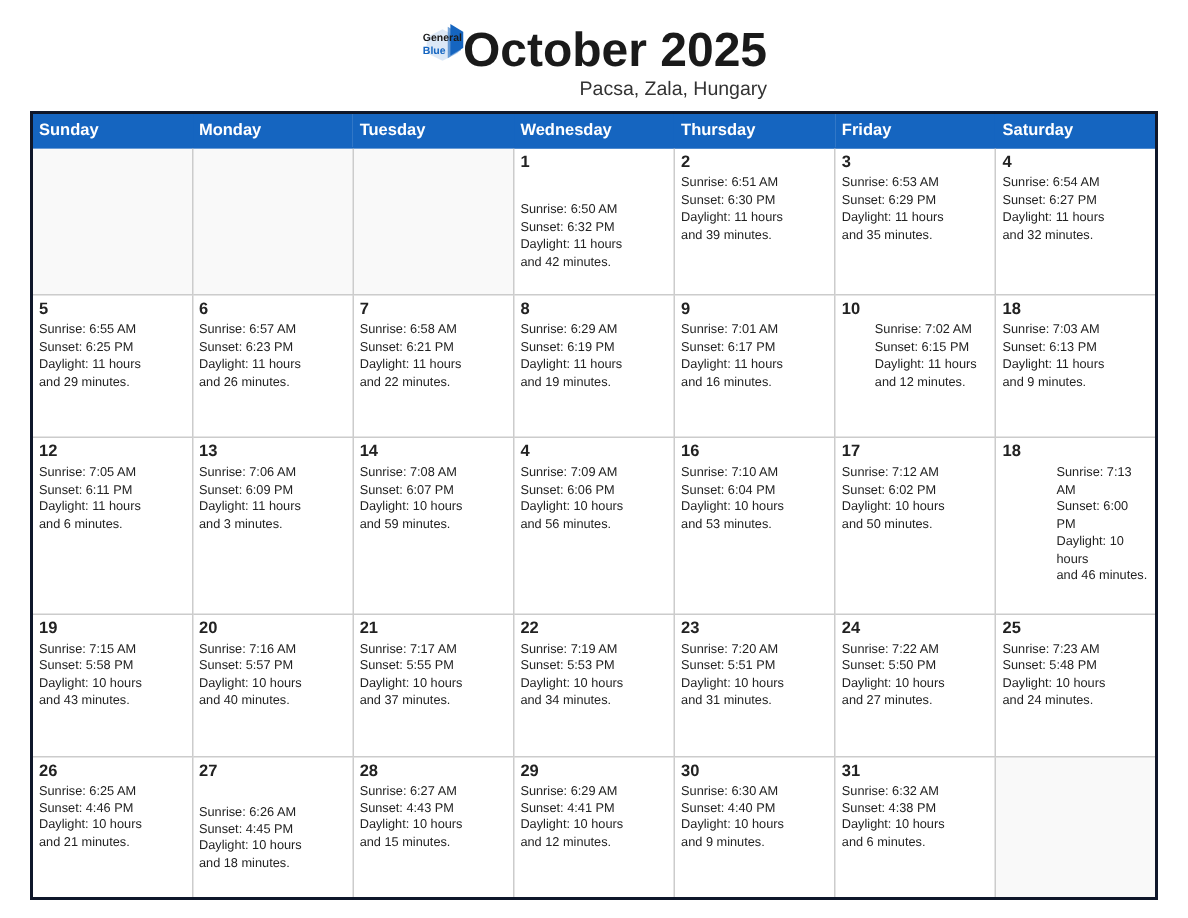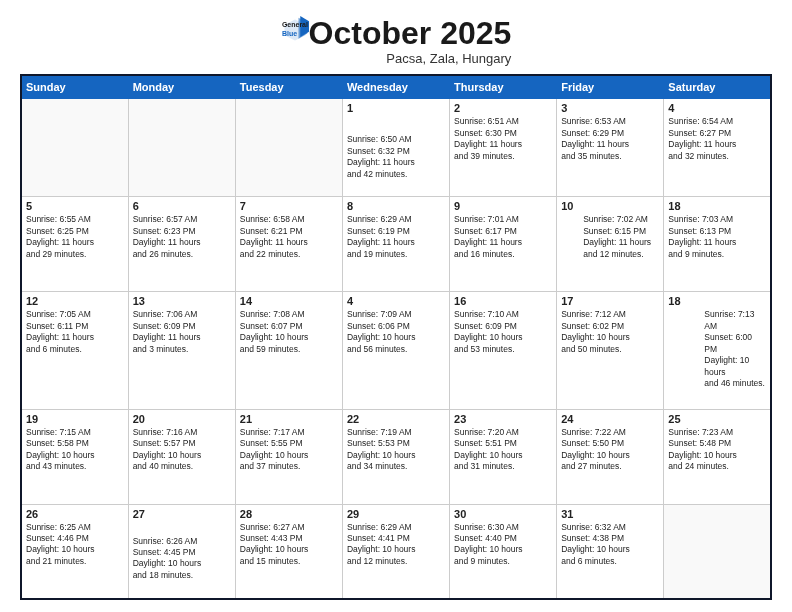--- a/index.html
+++ b/index.html
@@ -227,21 +227,21 @@
           <td>
             <span class="day-num">4</span>
             <div class="cell-text" style="white-space: pre-line;">Sunrise: 7:09 AM
 Sunset: 6:06 PM
 Daylight: 10 hours
 and 56 minutes.</div>
           </td>
           <td>
             <span class="day-num">16</span>
             <div class="cell-text" style="white-space: pre-line;">Sunrise: 7:10 AM
-Sunset: 6:09 PM
+Sunset: 6:04 PM
 Daylight: 10 hours
 and 53 minutes.</div>
           </td>
           <td>
             <span class="day-num">17</span>
             <div class="cell-text" style="white-space: pre-line;">Sunrise: 7:12 AM
 Sunset: 6:02 PM
 Daylight: 10 hours
 and 50 minutes.</div>
           </td>

